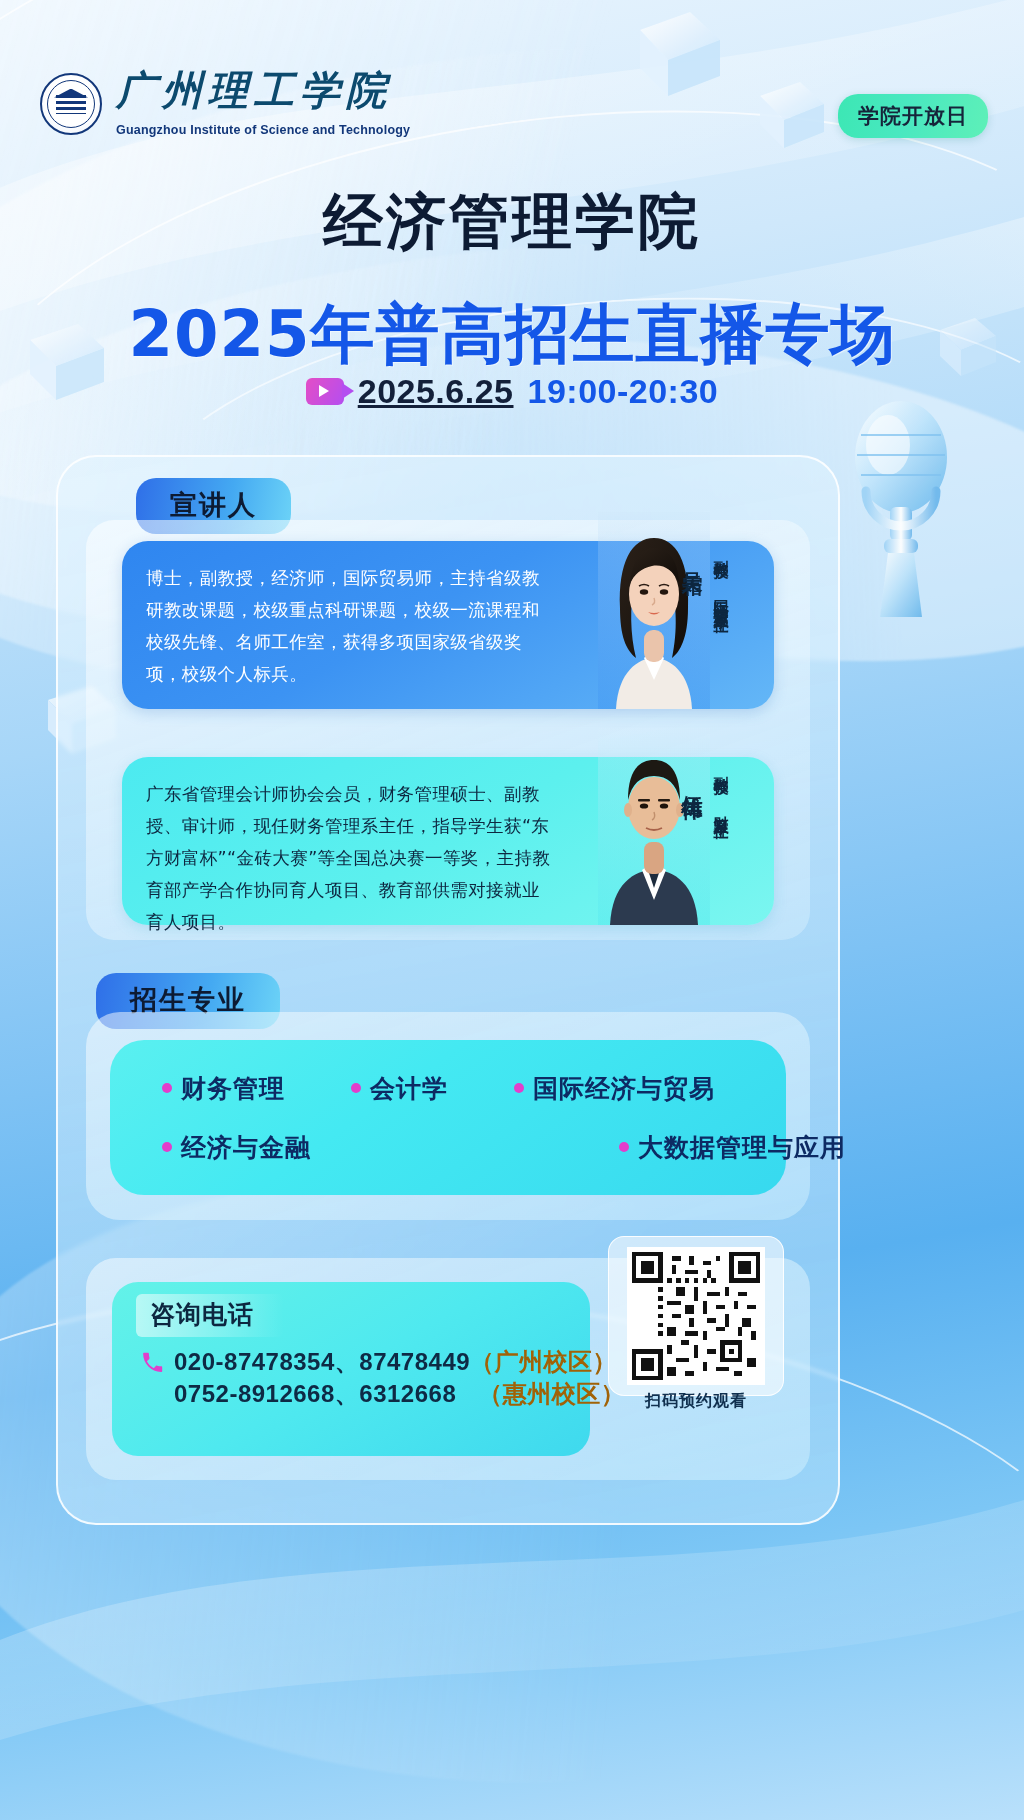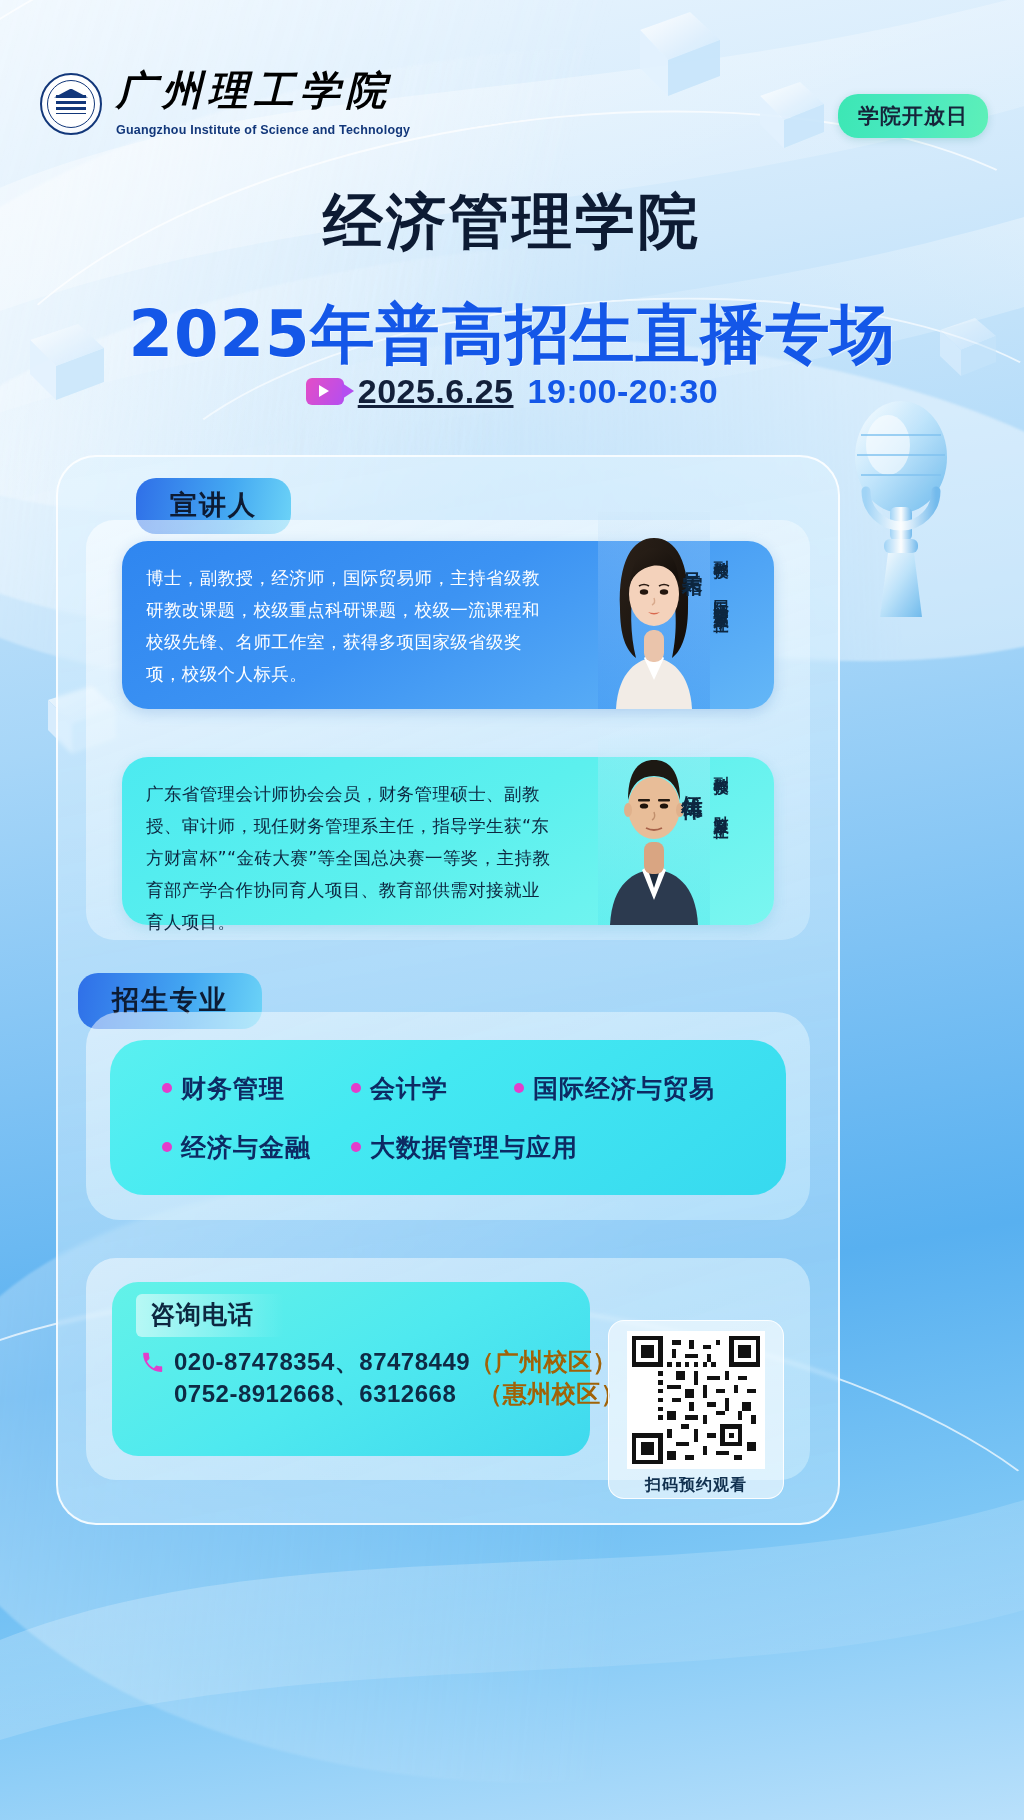--- a/index.html
+++ b/index.html
@@ -40,21 +40,21 @@
   .crest { width:62px; height:62px; border-radius:50%; border:2px solid #12377a;
            background:radial-gradient(circle at 50% 45%,#ffffff 55%,#e8f0fb 100%);
            position:relative; flex:none; }
   .crest::before { content:""; position:absolute; inset:5px; border:1px solid #12377a; border-radius:50%; }
   .crest .bld { position:absolute; left:14px; right:14px; top:20px; bottom:19px;
                 background:repeating-linear-gradient(#12377a 0 3px,#ffffff 3px 6px); }
   .crest .roof { position:absolute; left:12px; right:12px; top:14px; height:9px;
                  background:#12377a; clip-path:polygon(50% 0,100% 100%,0 100%); }
   .logo-txt { display:flex; flex-direction:column; }
   .logo-cn { font-family:"Liberation Serif","DejaVu Serif",serif; font-size:40px; font-weight:700;
-             color:#000000; letter-spacing:6px; line-height:1.05; font-style:italic; }
+             color:#0c4a6e; letter-spacing:6px; line-height:1.05; font-style:italic; }
   .logo-en { font-size:12.5px; font-weight:700; color:#12377a; letter-spacing:.2px; margin-top:11px; }
 
   .badge { position:absolute; right:36px; top:94px; padding:8px 20px; border-radius:20px;
            background:linear-gradient(105deg,#3ce7b4,#49e8c0 45%,#5ef0b8);
            color:#16243a; font-size:21px; font-weight:700; letter-spacing:1px;
            box-shadow:0 2px 8px rgba(0,120,110,.18); }
 
   
   .title1 { position:absolute; width:100%; top:182px; text-align:center;
             font-size:60px; font-weight:900; color:#0d1b33; letter-spacing:3px;
@@ -318,21 +318,21 @@
 
     <path d="M56 84 q2 6 -2 8" stroke="#c08f6c" stroke-width="1.4" fill="none"></path>
     <path d="M48 100 q8 4 16 0" stroke="#a8624a" stroke-width="1.8" fill="none"></path>
   </svg>
 </div>
 
 <div class="vlabel" style="position:absolute; left:678px; top:778px; font-size:21px; font-weight:800; color:#0d2740;">伍雄伟</div>
 <div class="vlabel" style="position:absolute; left:712px; top:764px; font-size:15px; font-weight:700; color:#0d2740; line-height:18px;">副教授</div>
 <div class="vlabel" style="position:absolute; left:712px; top:804px; font-size:15px; font-weight:700; color:#0d2740; line-height:18px;">财管系主任</div>
 
-<div class="sec-tab" style="left:78px; top:973px;">招生专业</div>
+<div class="sec-tab" style="left:96px; top:973px;">招生专业</div>
 
 <div style="position:absolute; left:86px; top:1012px; width:724px; height:208px; border-radius:34px;
             background:linear-gradient(160deg,rgba(255,255,255,.5),rgba(216,244,255,.45));"></div>
 
 <div class="majors-box" style="left:110px; top:1040px; width:676px; height:155px;"></div>
 
 <div style="position:absolute; left:110px; top:1040px; width:788px; height:155px;
             display:flex; flex-direction:column; justify-content:center; gap:26px; padding:0 52px;">
   <div style="display:flex; gap:66px;">
     <div class="major">
@@ -341,21 +341,21 @@
     </div>
     <div class="major">
       <span class="dot"></span>
       <span>会计学</span>
     </div>
     <div class="major">
       <span class="dot"></span>
       <span>国际经济与贸易</span>
     </div>
   </div>
-  <div style="display:flex; gap:40px;">
+  <div style="display:flex; gap:40px;justify-content:space-between;">
     <div class="major">
       <span class="dot"></span>
       <span>经济与金融</span>
     </div>
     <div class="major">
       <span class="dot"></span>
       <span>大数据管理与应用</span>
     </div>
   </div>
 </div>
@@ -376,21 +376,21 @@
     </svg>
     <span>020-87478354、87478449</span>
     <span class="campus">（广州校区）</span>
   </div>
   <div class="phone-line" style="padding-left:34px;">
     <span>0752-8912668、6312668</span>
     <span class="campus" style="margin-left:22px;">（惠州校区）</span>
   </div>
 </div>
 
-<div class="qr-box" style="left:608px; top:1320px; width:176px; height:179px;text-align:center;">
+<div class="qr-box" style="left:608px; top:1236px; width:176px; height:160px;text-align:center;">
   <div class="qr">
     <svg viewBox="0 0 29 29" width="128" height="128" shape-rendering="crispEdges">
       <rect width="29" height="29" fill="#fff"></rect>
       <g fill="#111">
 
         <rect x="0" y="0" width="7" height="1"></rect>
           <rect x="0" y="6" width="7" height="1"></rect>
         <rect x="0" y="0" width="1" height="7"></rect>
           <rect x="6" y="0" width="1" height="7"></rect>
         <rect x="2" y="2" width="3" height="3"></rect>

